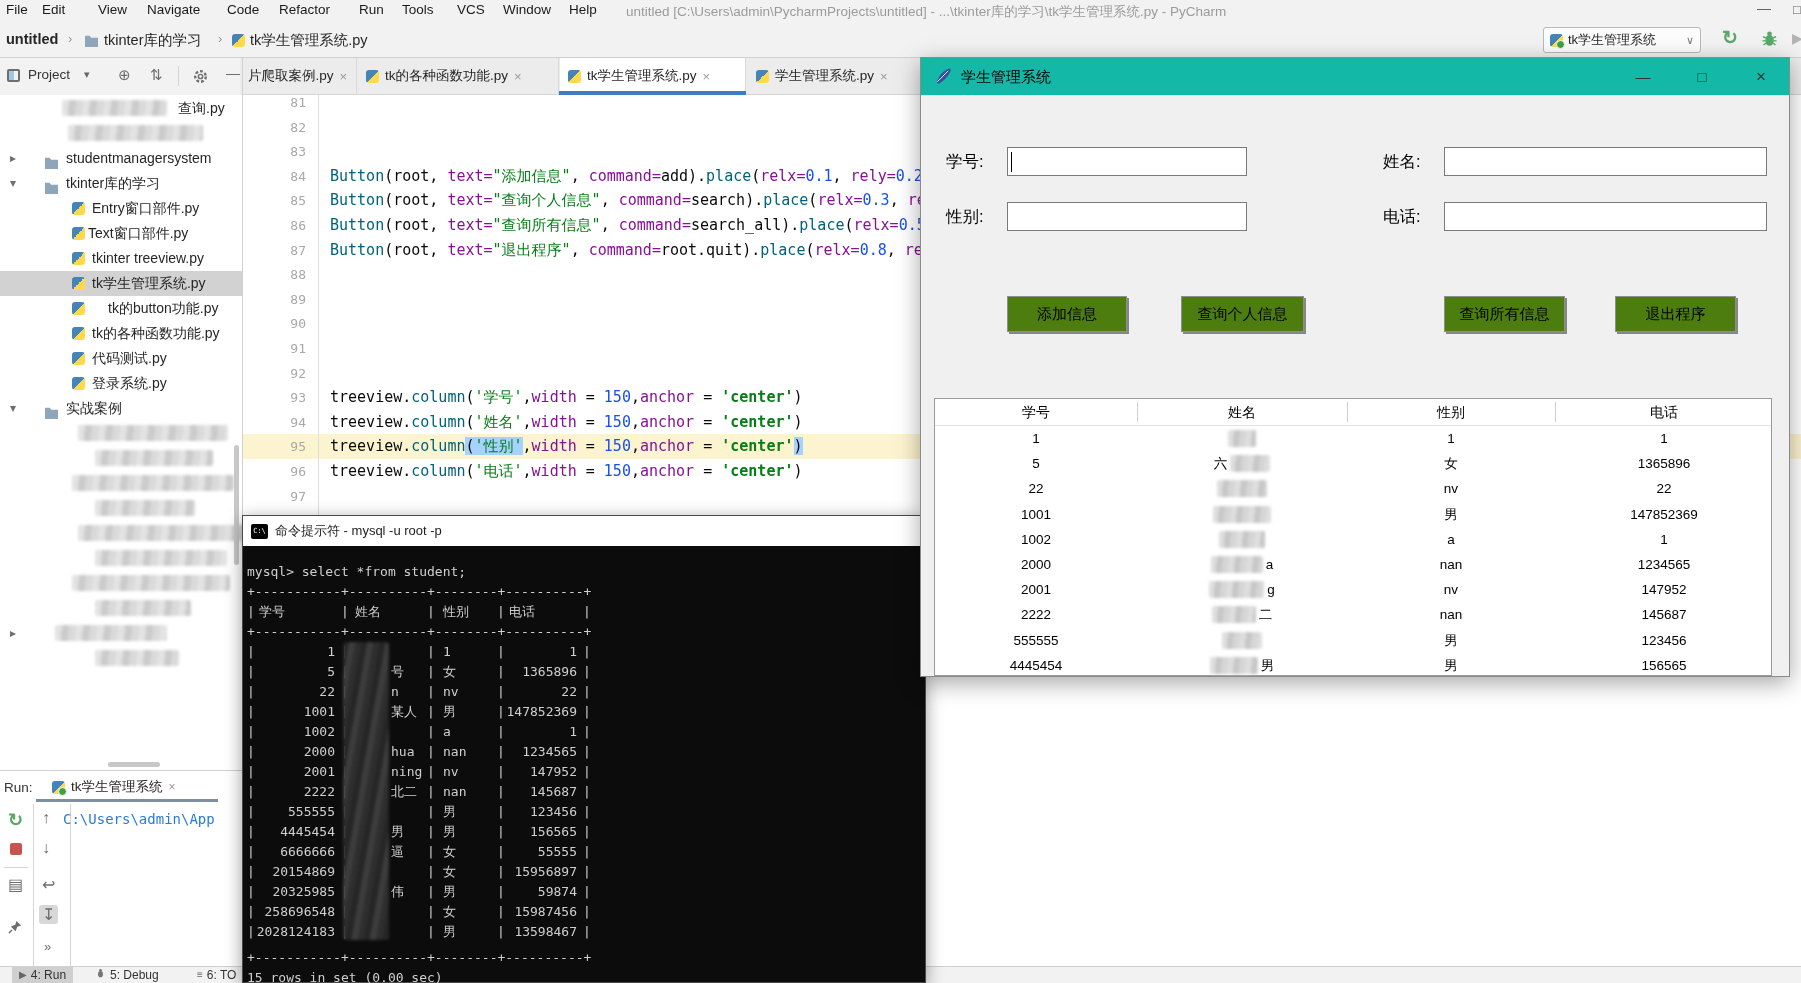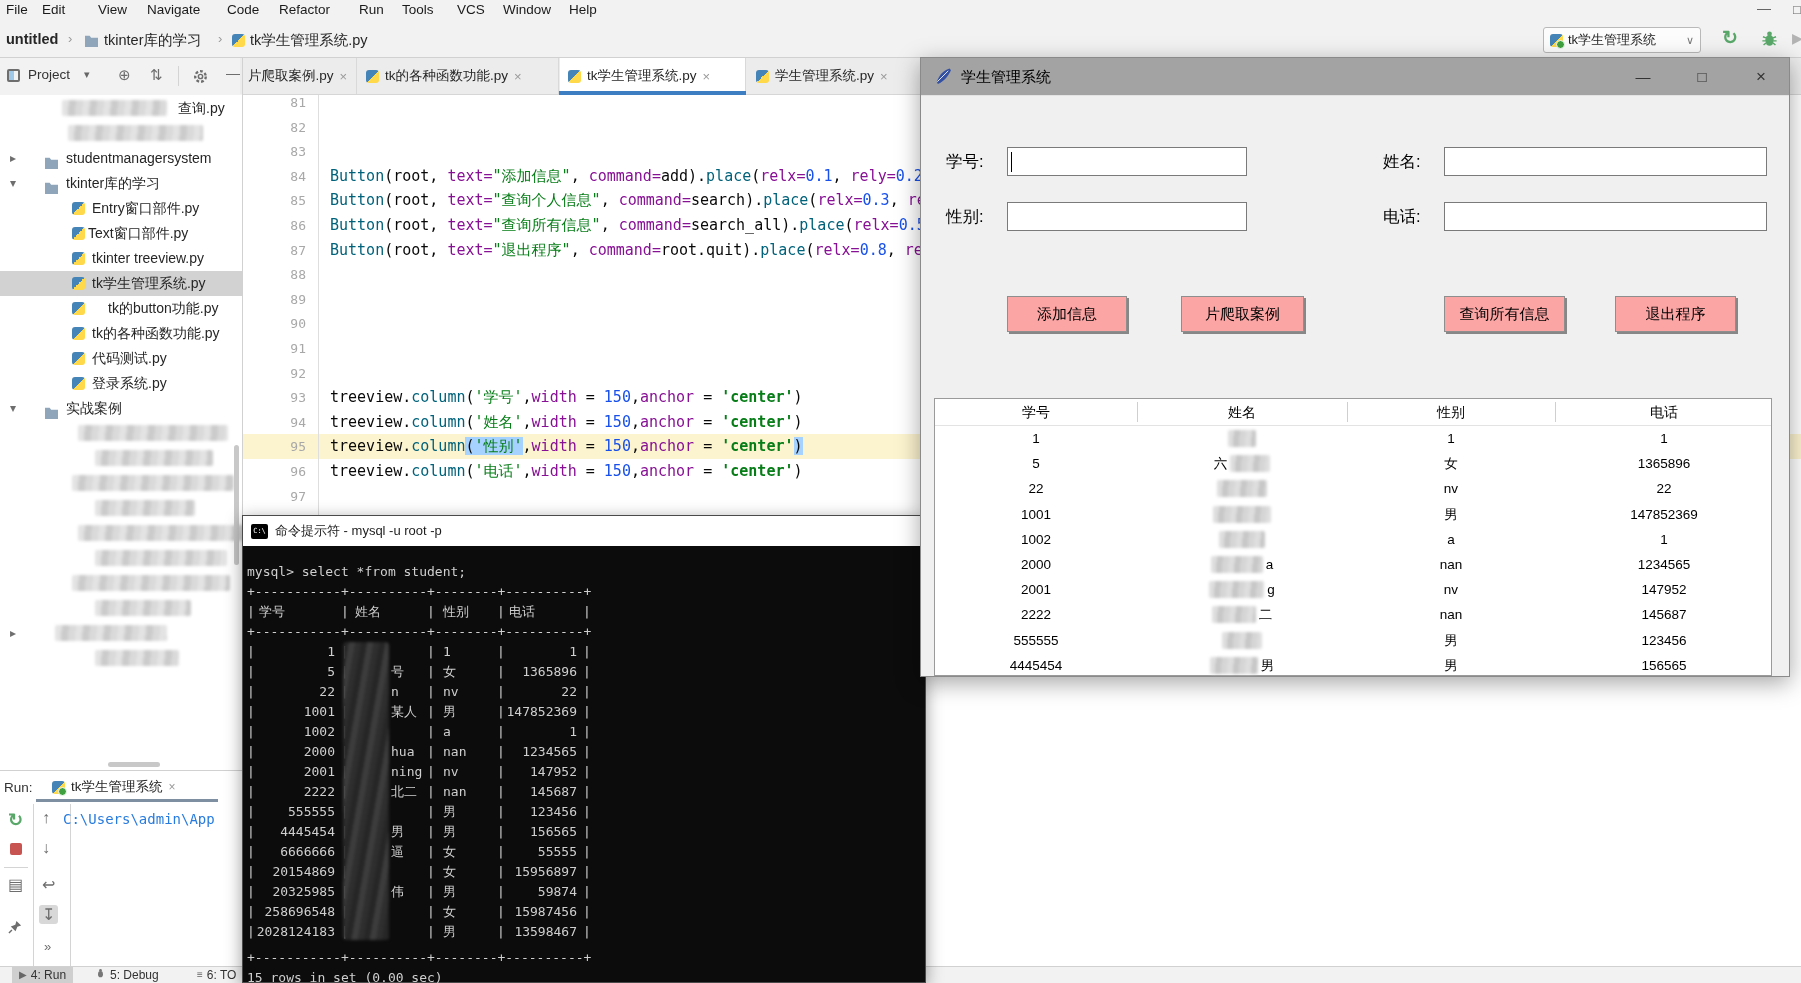--- a/index.html
+++ b/index.html
@@ -90,27 +90,27 @@
   .cmdwin{position:absolute;left:242px;top:515px;width:684px;height:468px;background:#0c0c0c;border:1px solid #4a4a4a;box-shadow:0 4px 16px rgba(0,0,0,.4);z-index:30}
   .cmdtitle{position:absolute;left:0;top:0;width:100%;height:30px;background:#fff;display:flex;align-items:center;padding-left:8px;gap:7px}
   .cmdic{width:17px;height:15px;background:#000;border-radius:2px;color:#fff;font-size:7px;font-family:"DejaVu Sans Mono",monospace;display:flex;align-items:center;justify-content:center;flex:none}
   .cmdtitle .t{font-size:13px;color:#1c1c1c;white-space:nowrap}
   .cline{position:absolute;font-family:"DejaVu Sans Mono",monospace;font-size:13px;color:#cfcfcf;white-space:pre;line-height:20px}
   .cmd-num{text-align:right;display:inline-block}
   .blob-dark{position:absolute;border-radius:4px;background:repeating-linear-gradient(100deg,#262626 0 6px,#3d3d3d 6px 12px,#2e2e2e 12px 18px);filter:blur(1.5px)}
 
   
   .appwin{position:absolute;left:920px;top:57px;width:870px;height:620px;background:#f0f0f0;border:1px solid #8a8a8a;box-shadow:0 6px 22px rgba(0,0,0,.35);z-index:40}
-  .apptitle{position:absolute;left:0;top:0;width:100%;height:38px;background:#a3a3a3;border-bottom:1px solid #e3e3e3}
+  .apptitle{position:absolute;left:0;top:0;width:100%;height:38px;background:#14b8a6;border-bottom:1px solid #e3e3e3}
   .apptitle .t{position:absolute;left:40px;top:10px;font-size:15px;color:#000}
   .wbtn{position:absolute;top:0;width:44px;height:38px;text-align:center;line-height:38px;font-size:15px;color:#333}
   .flabel{position:absolute;font-size:16.5px;color:#000;line-height:29px}
   .entry{position:absolute;height:29px;background:#fff;border:1px solid #7a7a7a}
   .caret{position:absolute;left:3px;top:4px;width:1px;height:20px;background:#000}
-  .tkbtn{position:absolute;height:36px;background:#fca5a5;border:1px solid #8e8e8e;box-shadow:2px 2px 0 rgba(50,50,50,.55);font-size:15px;color:#000;display:flex;align-items:center;justify-content:center;font-family:"Liberation Sans",sans-serif}
+  .tkbtn{position:absolute;height:36px;background:#4d7c0f;border:1px solid #8e8e8e;box-shadow:2px 2px 0 rgba(50,50,50,.55);font-size:15px;color:#000;display:flex;align-items:center;justify-content:center;font-family:"Liberation Sans",sans-serif}
   .tktable{position:absolute;left:13px;top:340px;width:838px;height:278px;background:#fff;border:1px solid #9a9a9a}
   .tkth{position:absolute;top:0;height:26px;line-height:26px;text-align:center;font-size:14px;color:#000}
   .tkth-sep{position:absolute;top:3px;width:1px;height:20px;background:#cfcfcf}
   .tkhead-line{position:absolute;left:0;top:26px;width:100%;height:1px;background:#e3e3e3}
   .tkrow{position:absolute;left:0;width:100%;height:25.2px;line-height:25.2px}
   .tkcell{position:absolute;top:0;text-align:center;font-size:13.5px;color:#000;height:100%}
   .tname{display:flex;align-items:center;justify-content:center;gap:3px;height:100%}
   .tname .bl{height:17px;border-radius:2px;background:repeating-linear-gradient(95deg,#dedede 0 6px,#c7c7c7 6px 12px,#d6d6d6 12px 18px);filter:blur(1.5px);flex:none}
   .tname .frag{font-size:13.5px;color:#000}
 </style>
@@ -126,20 +126,21 @@
         <span class="mi" style="left: 98px;">View</span>
         <span class="mi" style="left: 147px;">Navigate</span>
         <span class="mi" style="left: 227px;">Code</span>
         <span class="mi" style="left: 279px;">Refactor</span>
         <span class="mi" style="left: 359px;">Run</span>
         <span class="mi" style="left: 402px;">Tools</span>
         <span class="mi" style="left: 457px;">VCS</span>
         <span class="mi" style="left: 503px;">Window</span>
         <span class="mi" style="left: 569px;">Help</span>
       </div>
+    <span class="win-title">untitled [C:\Users\admin\PycharmProjects\untitled] - ...\tkinter库的学习\tk学生管理系统.py - PyCharm</span>
     <span class="win-min">—</span>
     <span class="win-max">□</span>
   </div>
 
   <div class="crumbbar">
     <span class="crumb" style="left:6px;font-weight:bold">untitled</span>
     <span class="crumb crumb-sep" style="left:68px">›</span>
     <span class="abs" style="left:84px;top:11px">
       <svg width="15" height="13" viewBox="0 0 16 14">
           <path d="M1 2 h5 l1.6 2 H15 v10 H1 Z" fill="#8fa6ba"></path>
@@ -435,21 +436,21 @@
       </div>
     <span class="flabel" style="left:462px;top:89px">姓名:</span>
     <div class="entry" style="left:523px;top:89px;width:323px"></div>
     <span class="flabel" style="left:25px;top:144px">性别:</span>
     <div class="entry" style="left:86px;top:144px;width:240px"></div>
     <span class="flabel" style="left:462px;top:144px">电话:</span>
     <div class="entry" style="left:523px;top:144px;width:323px"></div>
 
     <div id="app-buttons">
         <div class="tkbtn" style="left: 86px; top: 238px; width: 120px;">添加信息</div>
-        <div class="tkbtn" style="left: 260px; top: 238px; width: 123px;">片爬取案例</div>
+        <div class="tkbtn" style="left: 260px; top: 238px; width: 123px;">查询个人信息</div>
         <div class="tkbtn" style="left: 523px; top: 238px; width: 121px;">查询所有信息</div>
         <div class="tkbtn" style="left: 694px; top: 238px; width: 121px;">退出程序</div>
       </div>
 
     <div class="tktable">
       <div id="tk-headers">
           <span class="tkth" style="left: 0px; width: 202px;">学号</span>
           <span class="tkth" style="left: 202px; width: 210px;">姓名</span>
           <span class="tkth-sep" style="left: 202px;"></span>
           <span class="tkth" style="left: 412px; width: 208px;">性别</span>

